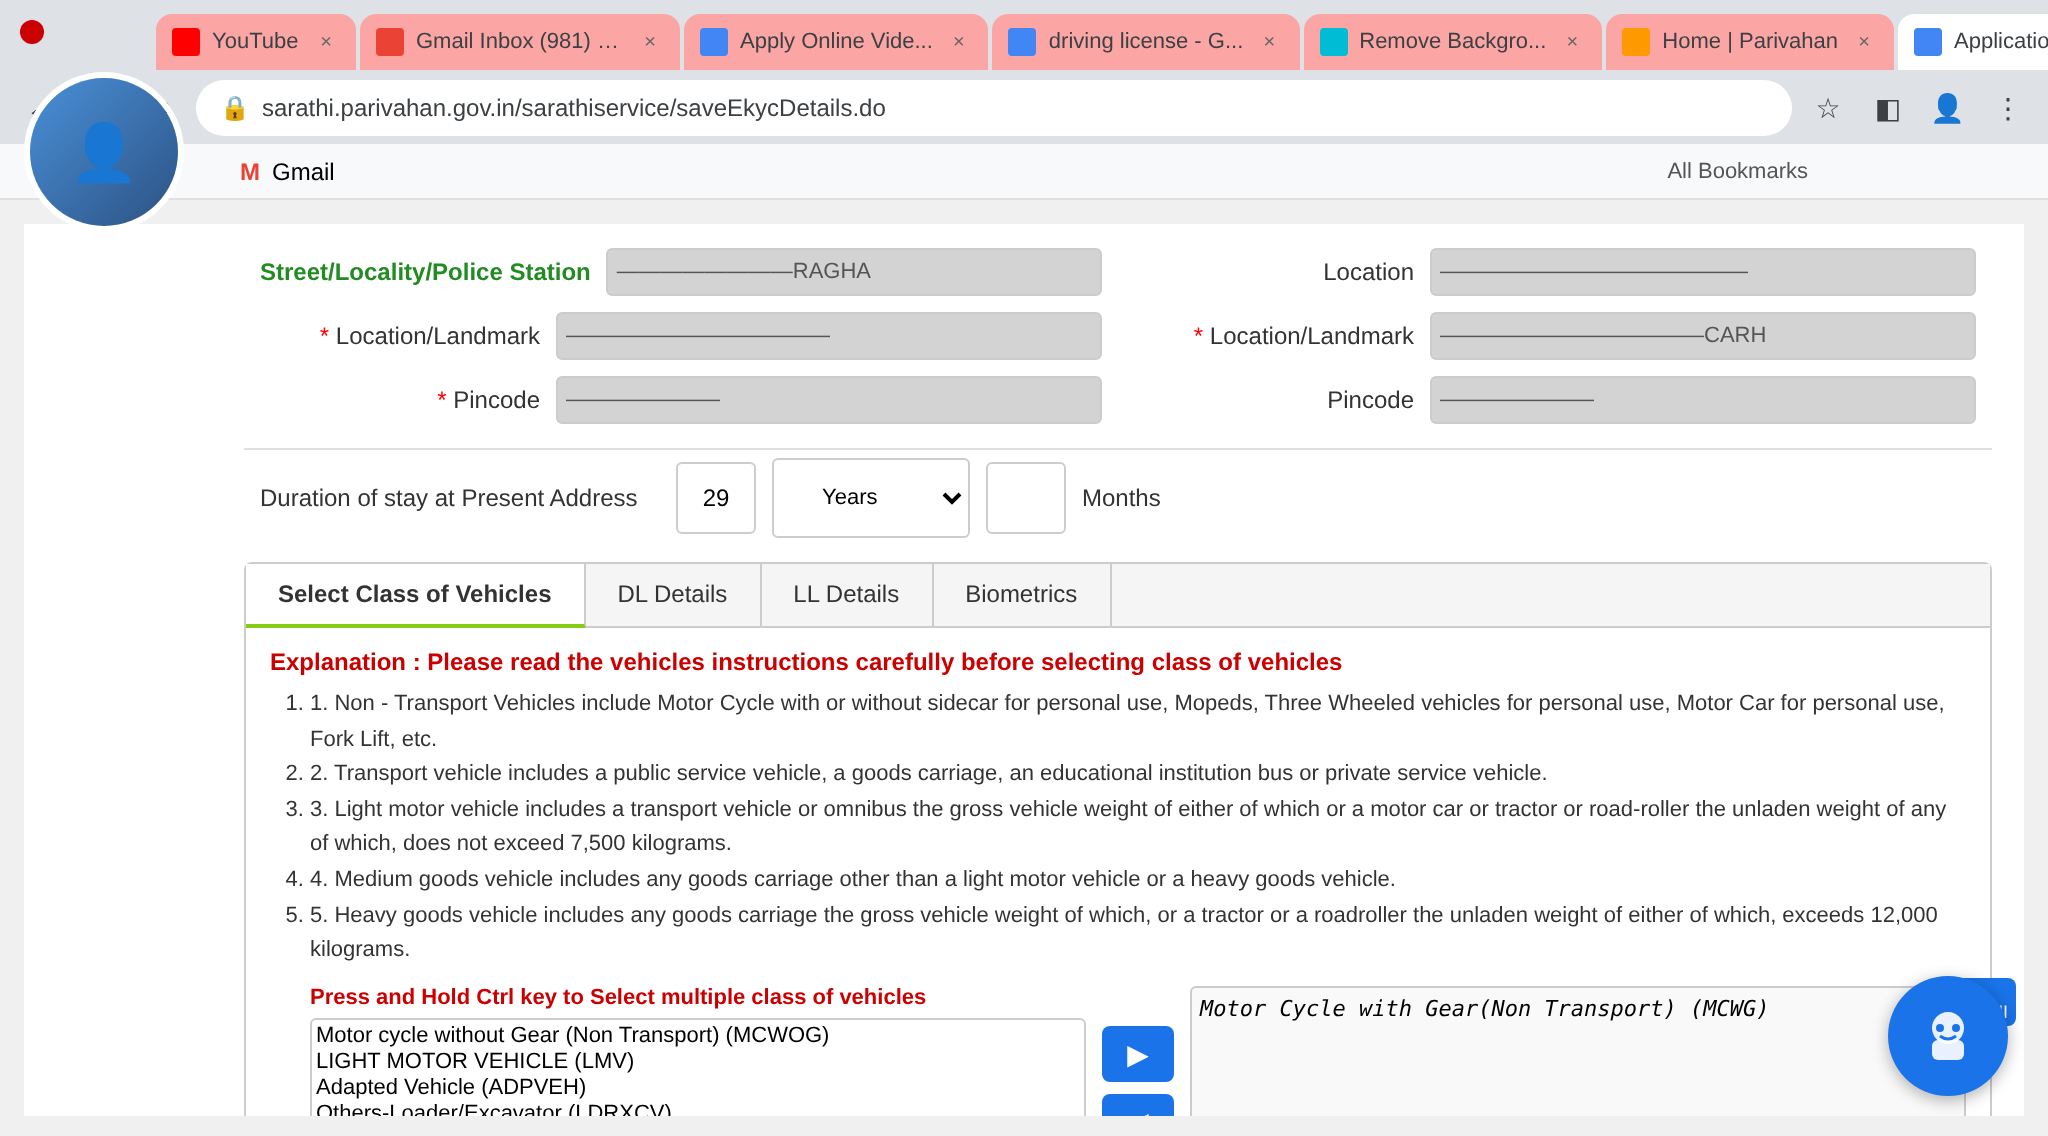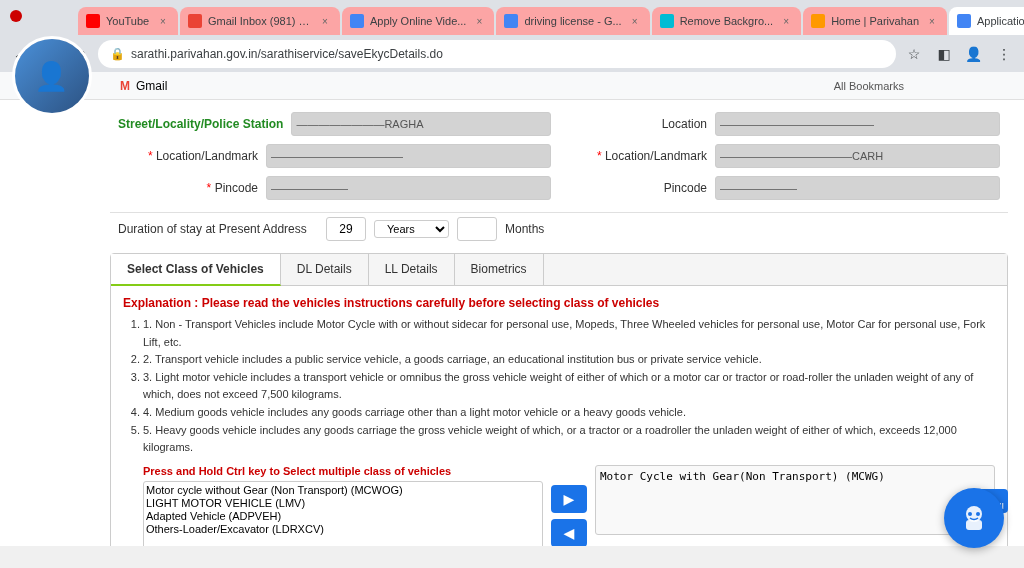--- a/index.html
+++ b/index.html
@@ -149,21 +149,21 @@
       display: flex;
       align-items: center;
       justify-content: center;
       color: white;
       font-size: 28px;
     }
 
     
     .page-content {
       background: #fff;
-      margin: 0;
+      margin: 12px;
       padding: 0 16px 0 110px;
       overflow-y: auto;
       height: calc(568px - 122px);
     }
 
     
     .form-section {
       display: grid;
       grid-template-columns: 1fr 1fr;
       gap: 0;
@@ -219,35 +219,35 @@
     }
 
     .duration-label {
       font-size: 12px;
       color: #333;
       min-width: 200px;
     }
 
     .duration-input {
       width: 40px;
-      height: 24px;
+      height: 36px;
       border: 1px solid #ccc;
       border-radius: 3px;
       background: #fff;
       text-align: center;
       font-size: 12px;
     }
 
     .duration-select {
-      height: 18px;
+      height: 40px;
       border: 1px solid #ccc;
       border-radius: 3px;
       background: #fff;
       font-size: 11px;
-      padding: 0 8px;
+      padding: 0 20px;
     }
 
     .months-text {
       font-size: 12px;
       color: #333;
     }
 
     
     .tabs-container {
       border: 1px solid #ccc;
@@ -354,20 +354,21 @@
 
     .selected-covs {
       width: 100%;
       height: 70px;
       border: 1px solid #ccc;
       border-radius: 3px;
       font-size: 11px;
       padding: 4px;
       background: #f9f9f9;
       resize: none;
+      font-style: italic;
     }
 
     
     .chatbot-bubble {
       position: absolute;
       bottom: 20px;
       right: 20px;
       width: 60px;
       height: 60px;
       background: #1a73e8;

